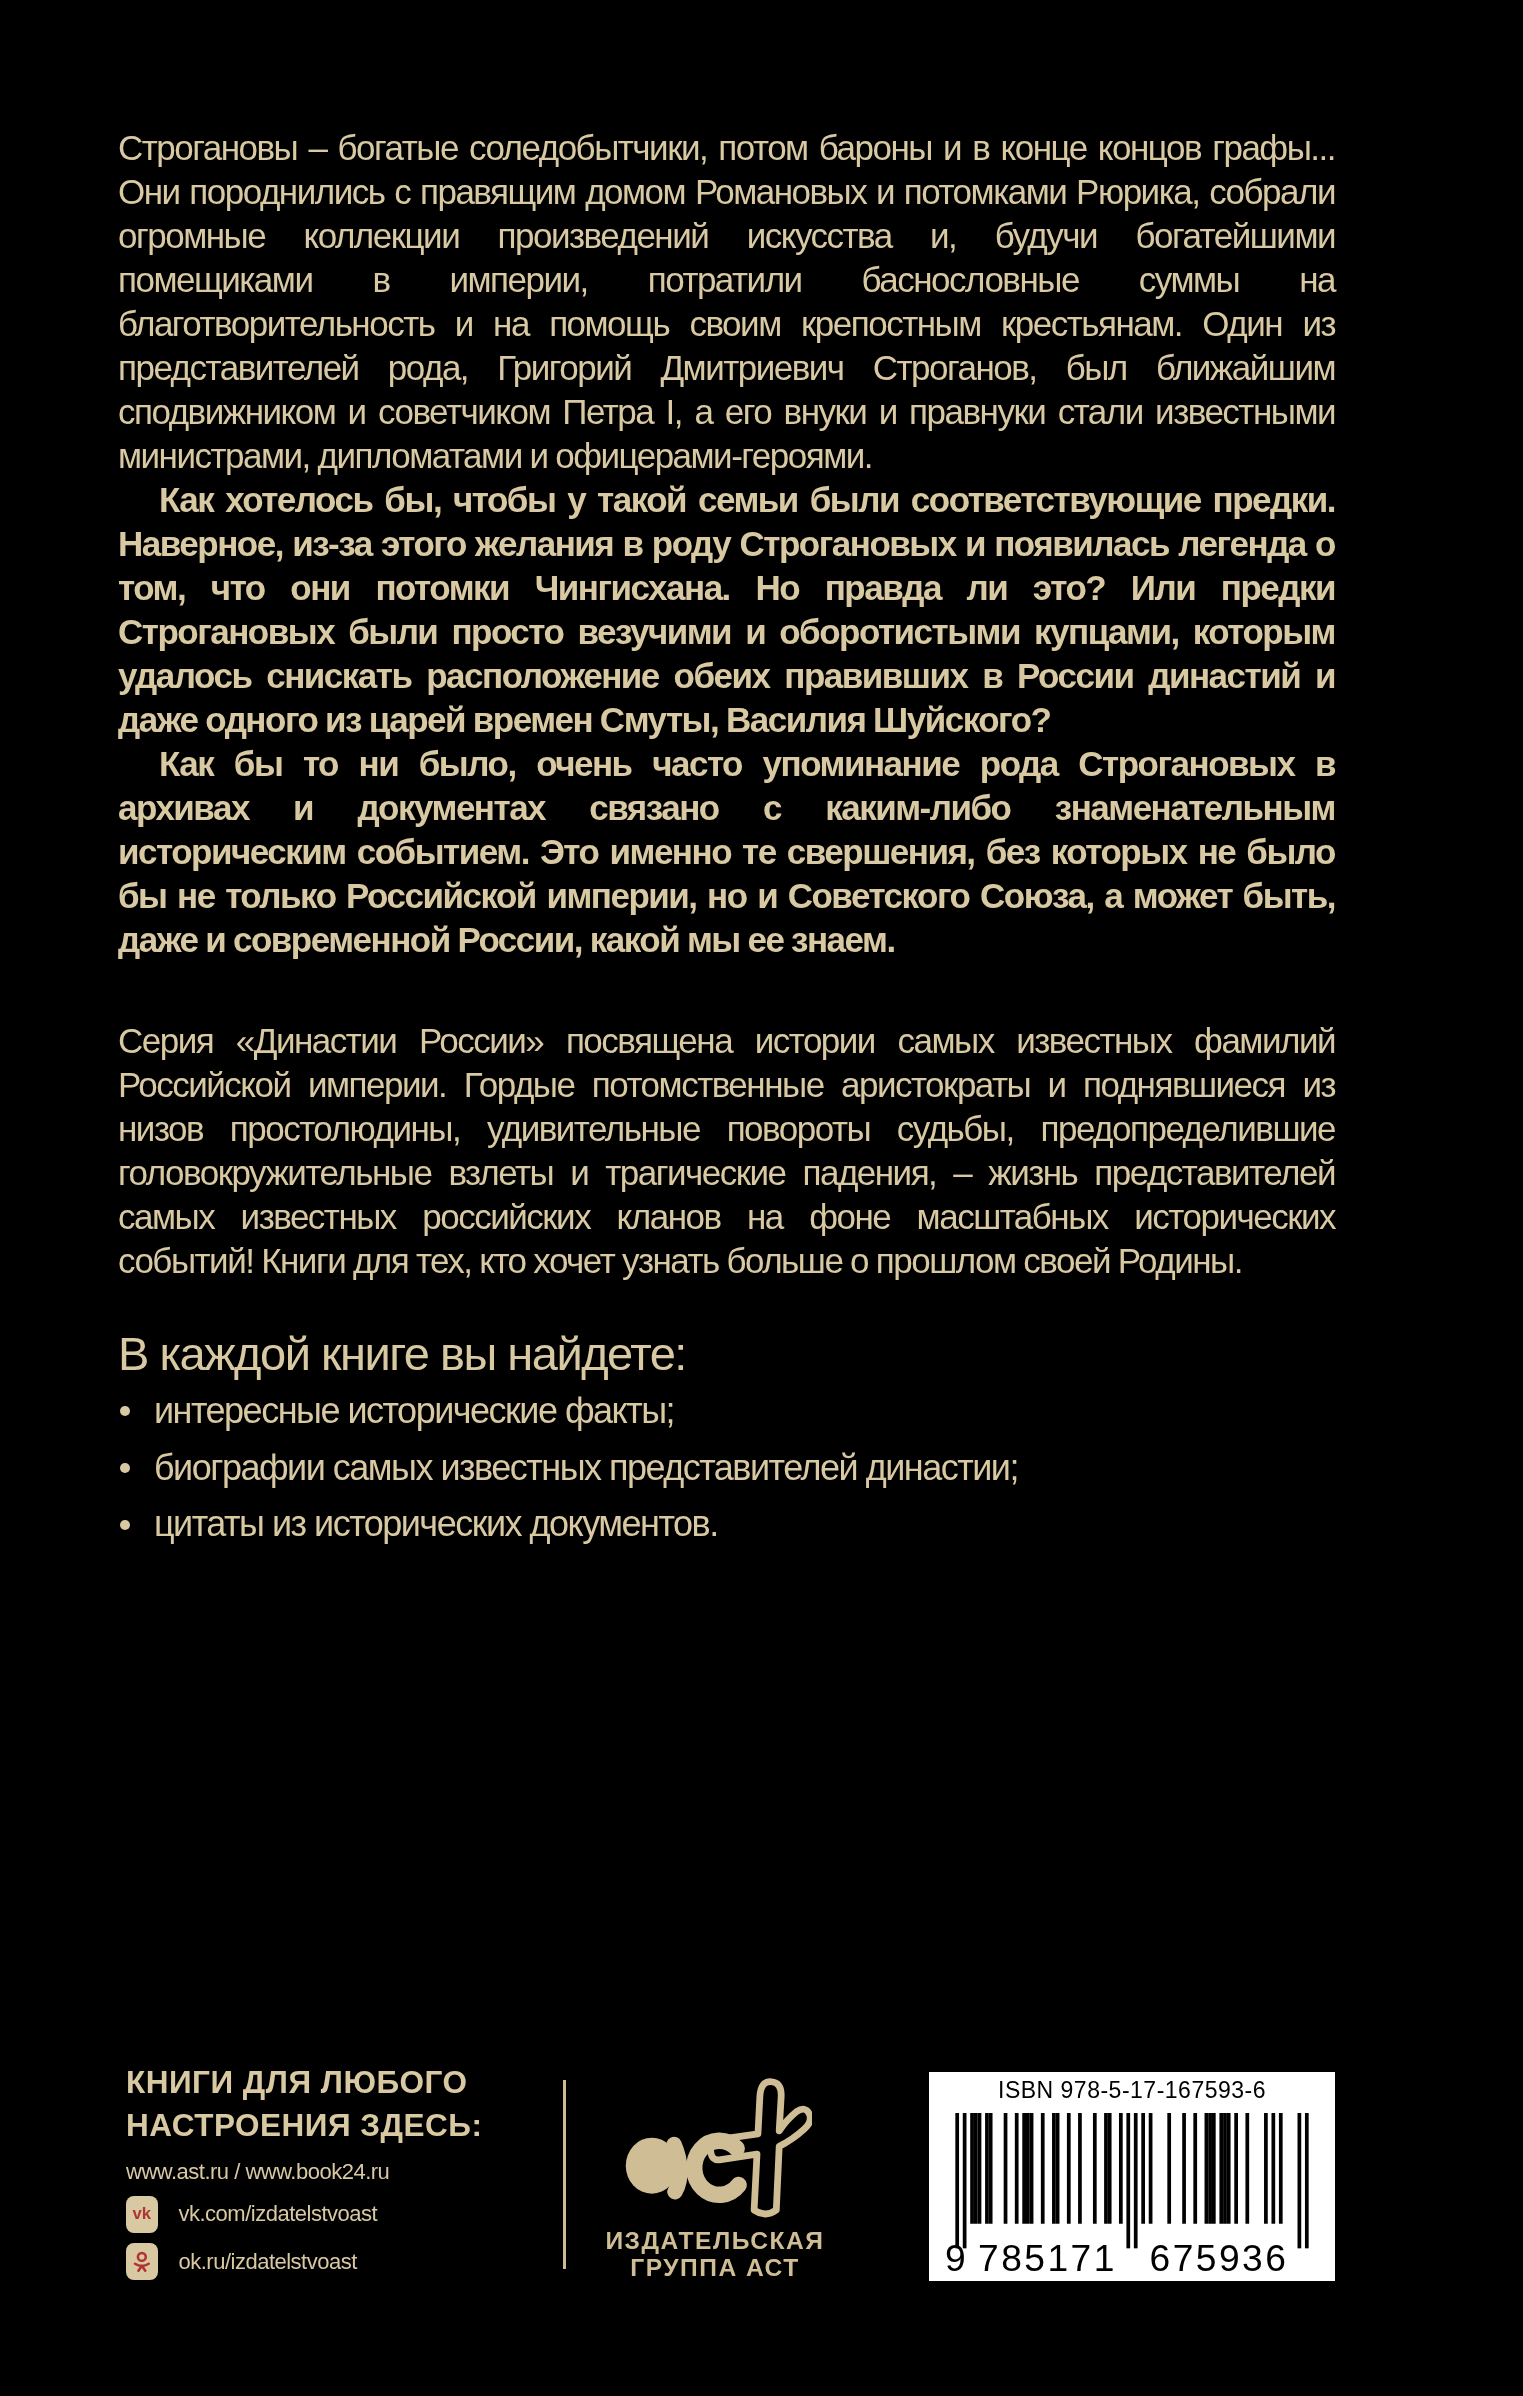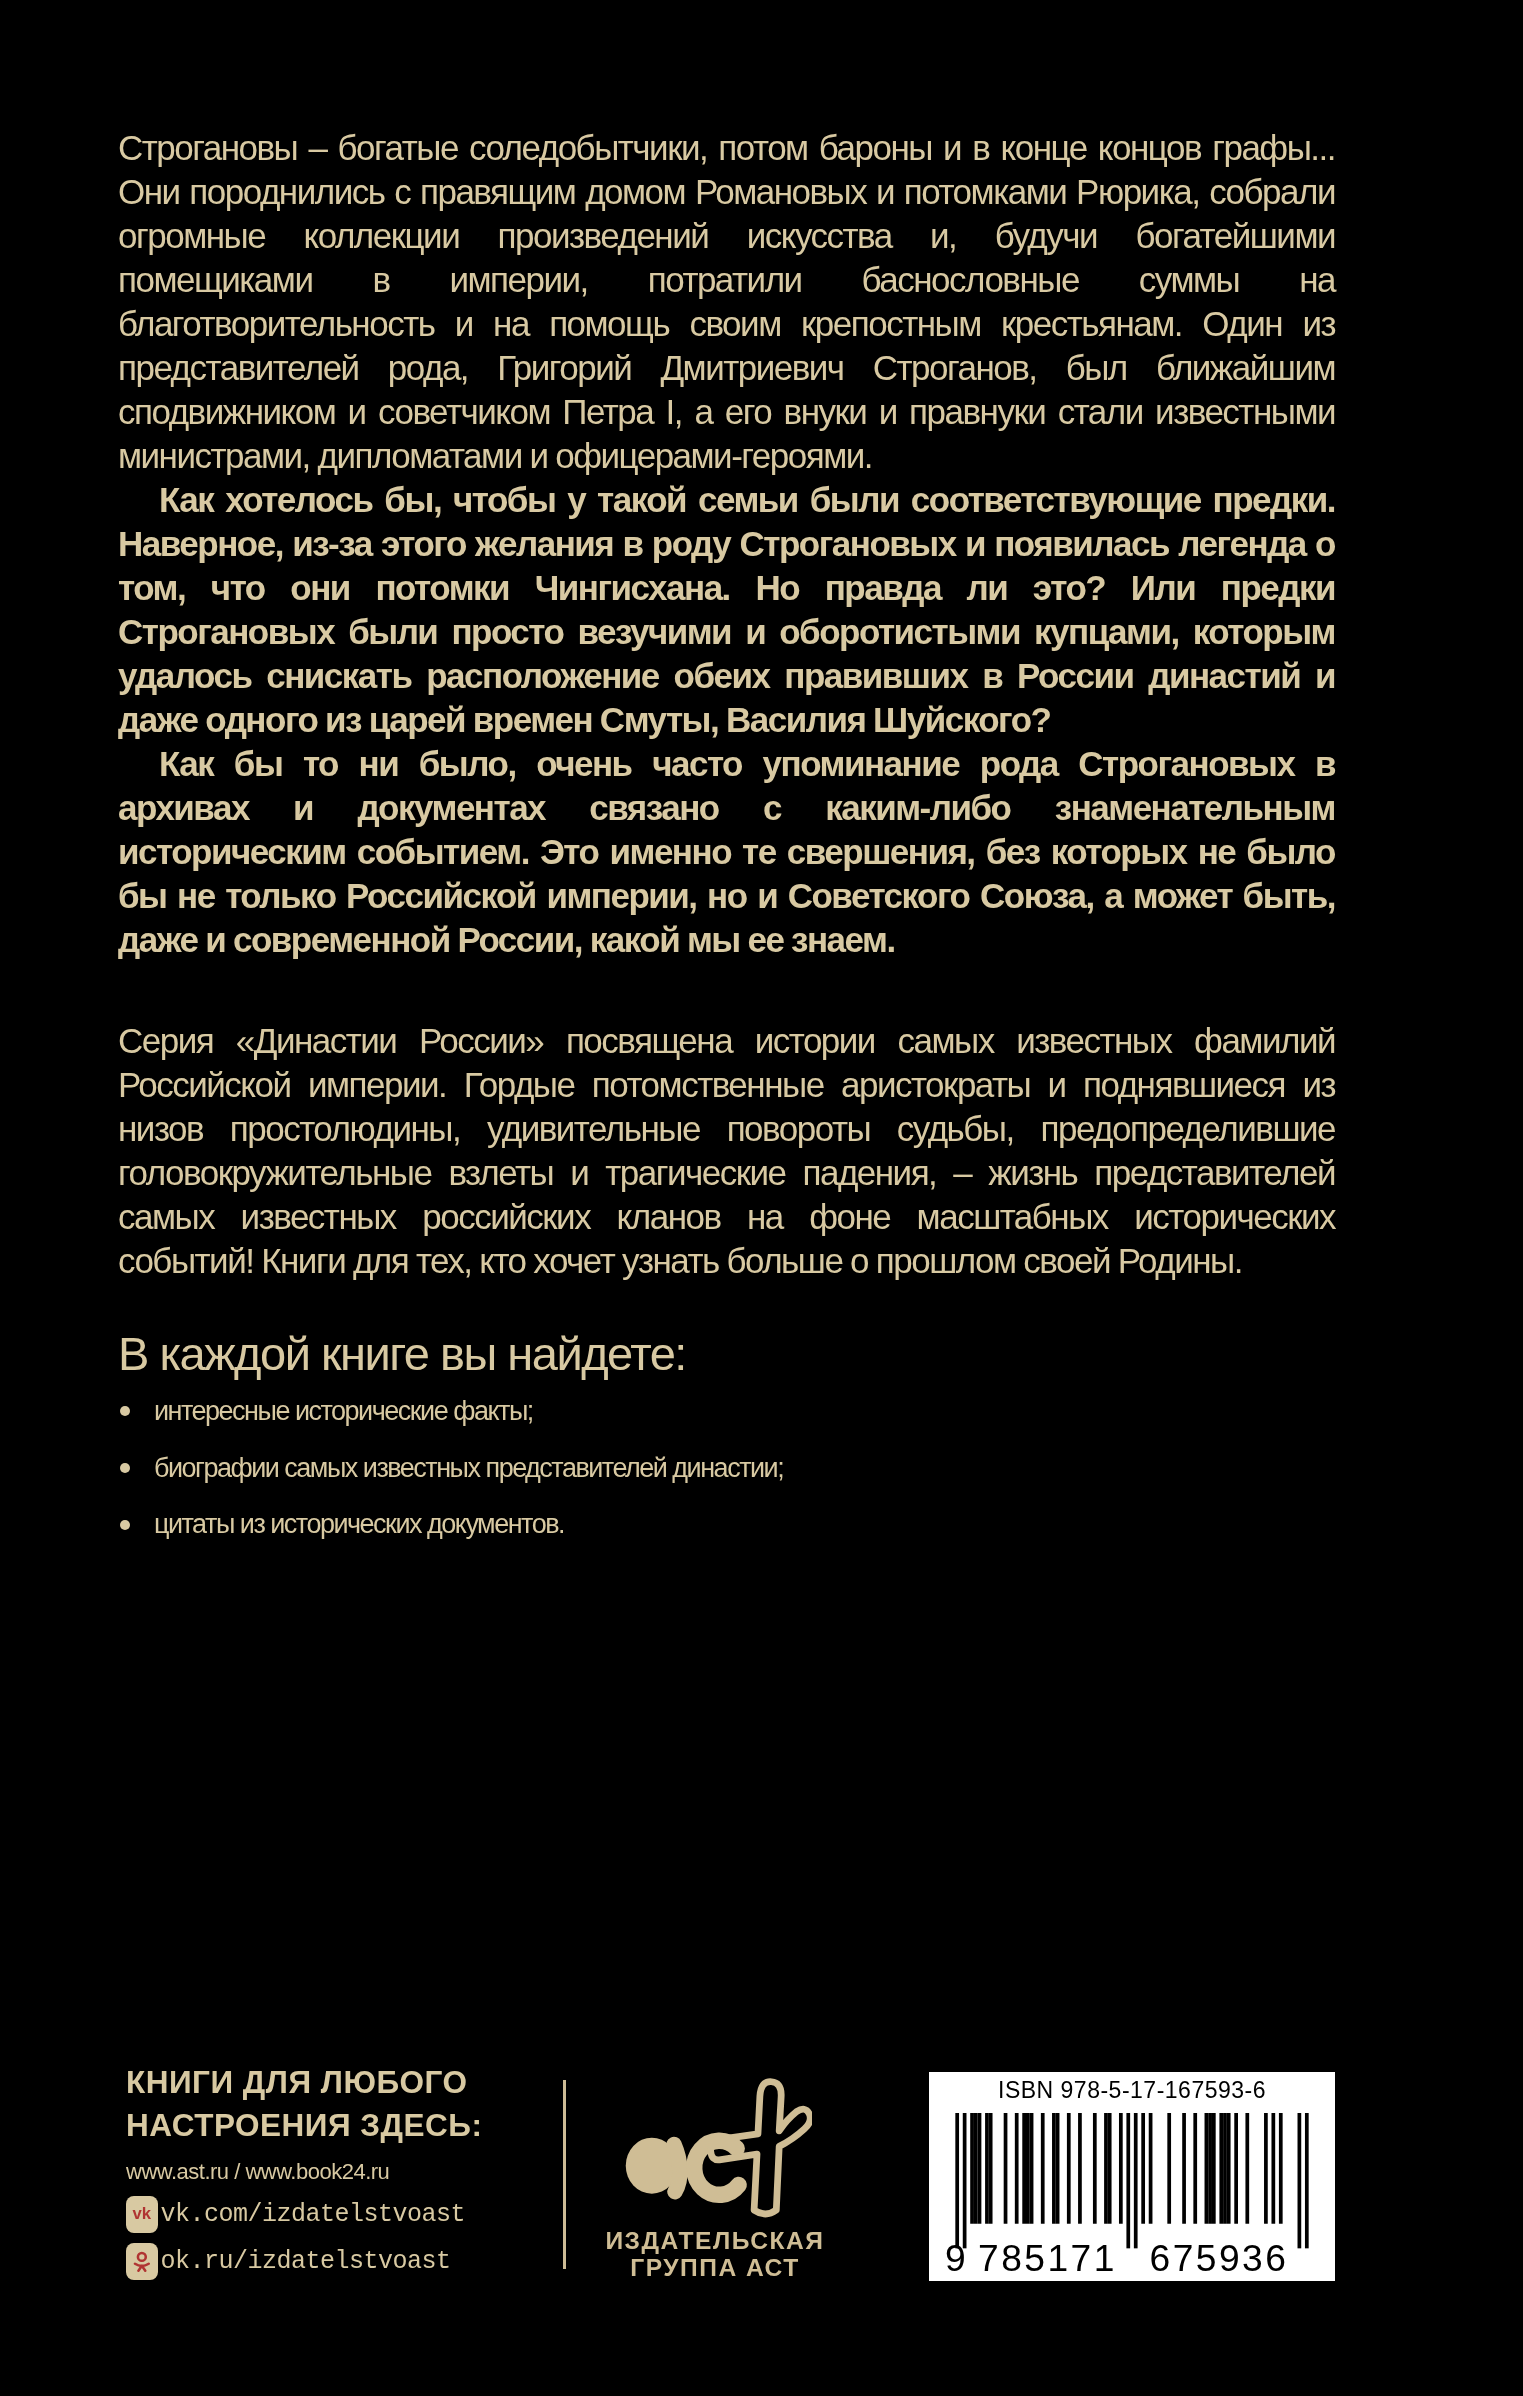--- a/index.html
+++ b/index.html
@@ -20,40 +20,40 @@
   }
   .copy p.indent { text-indent:41px;font-weight:bold; }
   .copy p.gap { margin-top:57px; }
   .list-intro {
     margin:49px 0 0 0; font-size:47px; line-height:44px;
     letter-spacing:-1.5px; color:#d8c9a2;
   }
   ul.features { list-style:none; margin:3.9px 0 0 0; padding:0; }
   ul.features li {
     position:relative; margin-top:12.8px; padding-left:36px;
-    font-size:27px; line-height:44px; letter-spacing:-1.5px; color:#d8c9a2;
+    font-size:36px; line-height:44px; letter-spacing:-1.5px; color:#d8c9a2;
   }
   ul.features li .dot {
     position:absolute; left:2px; top:17.7px; width:9.9px; height:9.9px;
     border-radius:50%; background:#d8c9a2;
   }
   
   .footer-left { position:absolute; left:126px; top:2061px; color:#d8c9a2; }
   .f-head {
     font-weight:bold; font-size:31.5px; line-height:43px;
     letter-spacing:0.5px;
   }
   .f-sites { font-size:22px; letter-spacing:-0.5px; margin-top:11.8px; }
   .f-row { display:flex; align-items:center; margin-top:10.8px; }
   .f-icon {
     width:31.5px; height:37px; border-radius:7.9px; background:#d8c9a2;
     color:#b03432; display:flex; align-items:center; justify-content:center;
     font-weight:bold; font-size:16.7px; flex:0 0 auto;
   }
-  .f-row .lbl { font-size:25px; letter-spacing:-0.5px; margin-left:3px;font-family:Liberation Mono, monospace; }
+  .f-row .lbl { font-size:22px; letter-spacing:-0.5px; margin-left:21px; }
   .divider {
     position:absolute; left:563px; top:2080px; width:3px; height:189px;
     background:#cdbb95;
   }
   .logo {
     position:absolute; left:599px; top:2067px; width:232px;
     text-align:center; color:#cfbd95;
   }
   .logo svg.mark { display:block; margin:0 auto; }
   .logo-t { font-size:24.6px; font-weight:bold; letter-spacing:1.5px; line-height:27.6px; }

